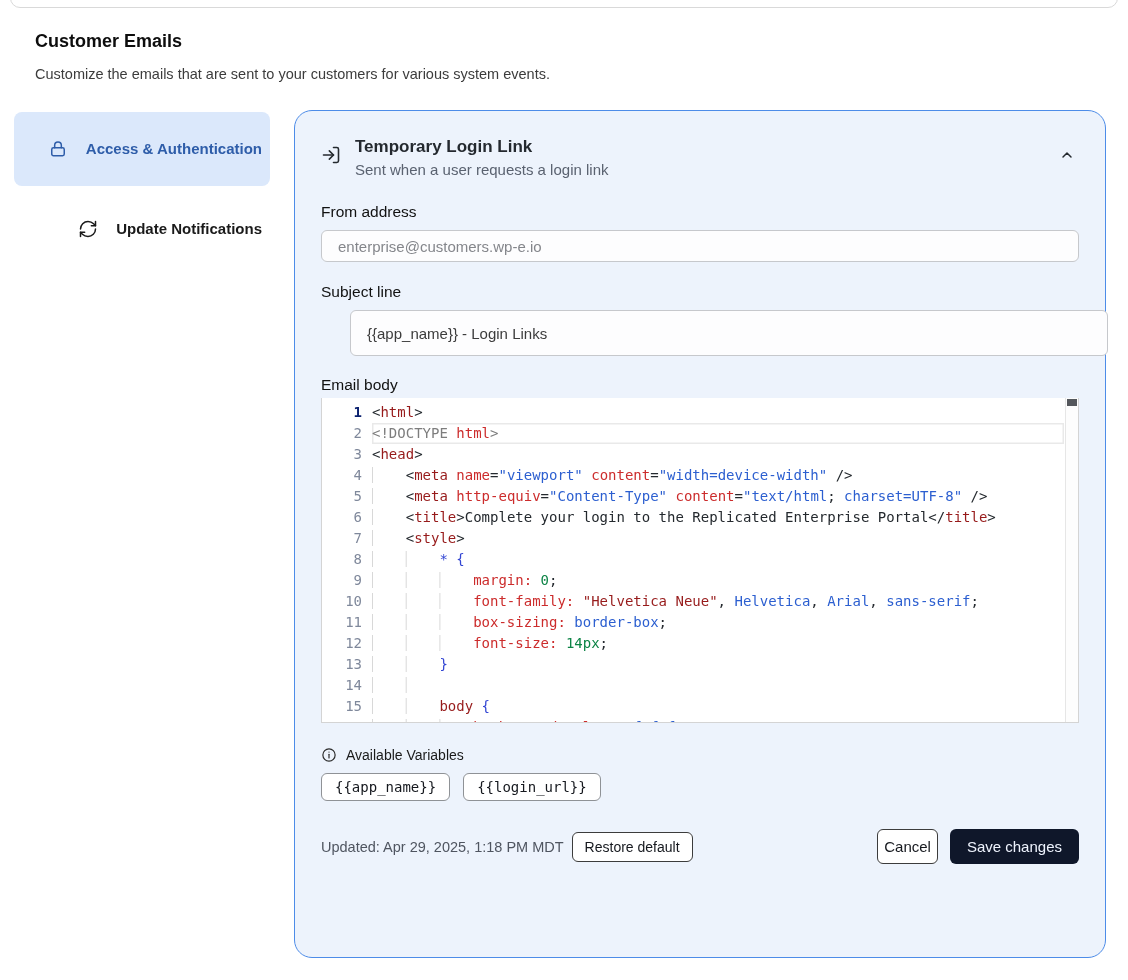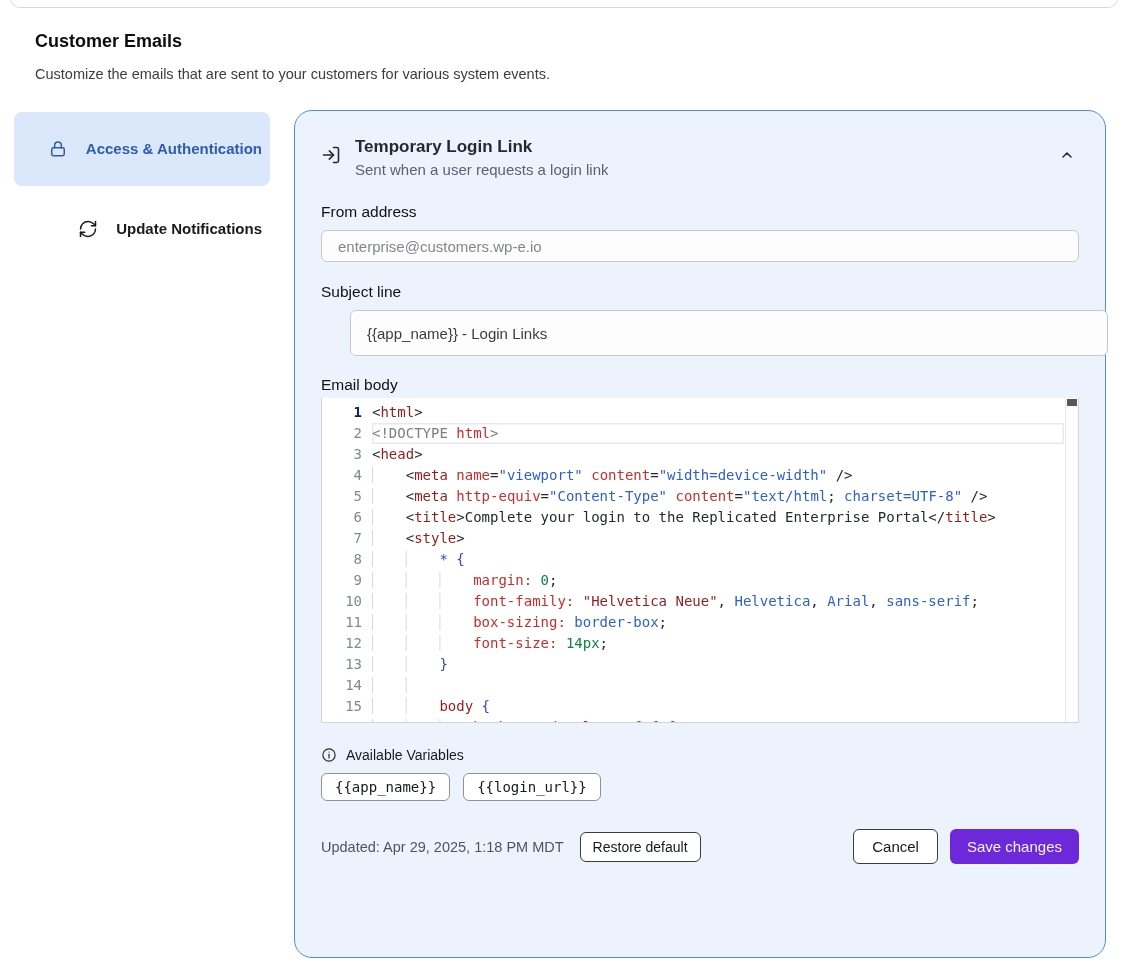--- a/index.html
+++ b/index.html
@@ -76,25 +76,25 @@
   .vars-label{ font-size:14px; color:#1a1a1a; }
   .chips{ display:flex; gap:13px; margin-top:10px; }
   .chip{ font-family:"DejaVu Sans Mono","Liberation Mono",monospace; font-size:14px;
     color:#15181e; background:#ffffff; border:1px solid #8f9296; border-radius:6px;
     padding:5px 13px; cursor:pointer; }
 
   
   .footer{ display:flex; align-items:center; margin-top:28px; }
   .updated{ font-size:14.5px; color:#4f5560; }
   .btn{ font-family:"Liberation Sans",sans-serif; border-radius:6px; cursor:pointer; }
-  .btn-restore{ margin-left:16px; font-size:14px; color:#15181e; background:#fff;
+  .btn-restore{ margin-left:8px; font-size:14px; color:#15181e; background:#fff;
     border:1px solid #3c3c3c; padding:6px 12px; }
   .btn-cancel{ margin-left:auto; font-size:15px; color:#15181e; background:#fff;
-    border:1px solid #3c3c3c; padding:8px 18px; }
-  .btn-save{ margin-left:12px; font-size:15px; color:#eef3fd; background:#6d28d9;
+    border:1px solid #3c3c3c; padding:8px 6px; }
+  .btn-save{ margin-left:12px; font-size:15px; color:#eef3fd; background:#0f172a;
     border:none; padding:9px 17px; }
   svg{ display:block; }
 </style>
 </head>
 <body>
 
 <div class="top-strip"></div>
 
 <h1 class="page-title">Customer Emails</h1>
 <div class="page-subtitle">Customize the emails that are sent to your customers for various system events.</div>

